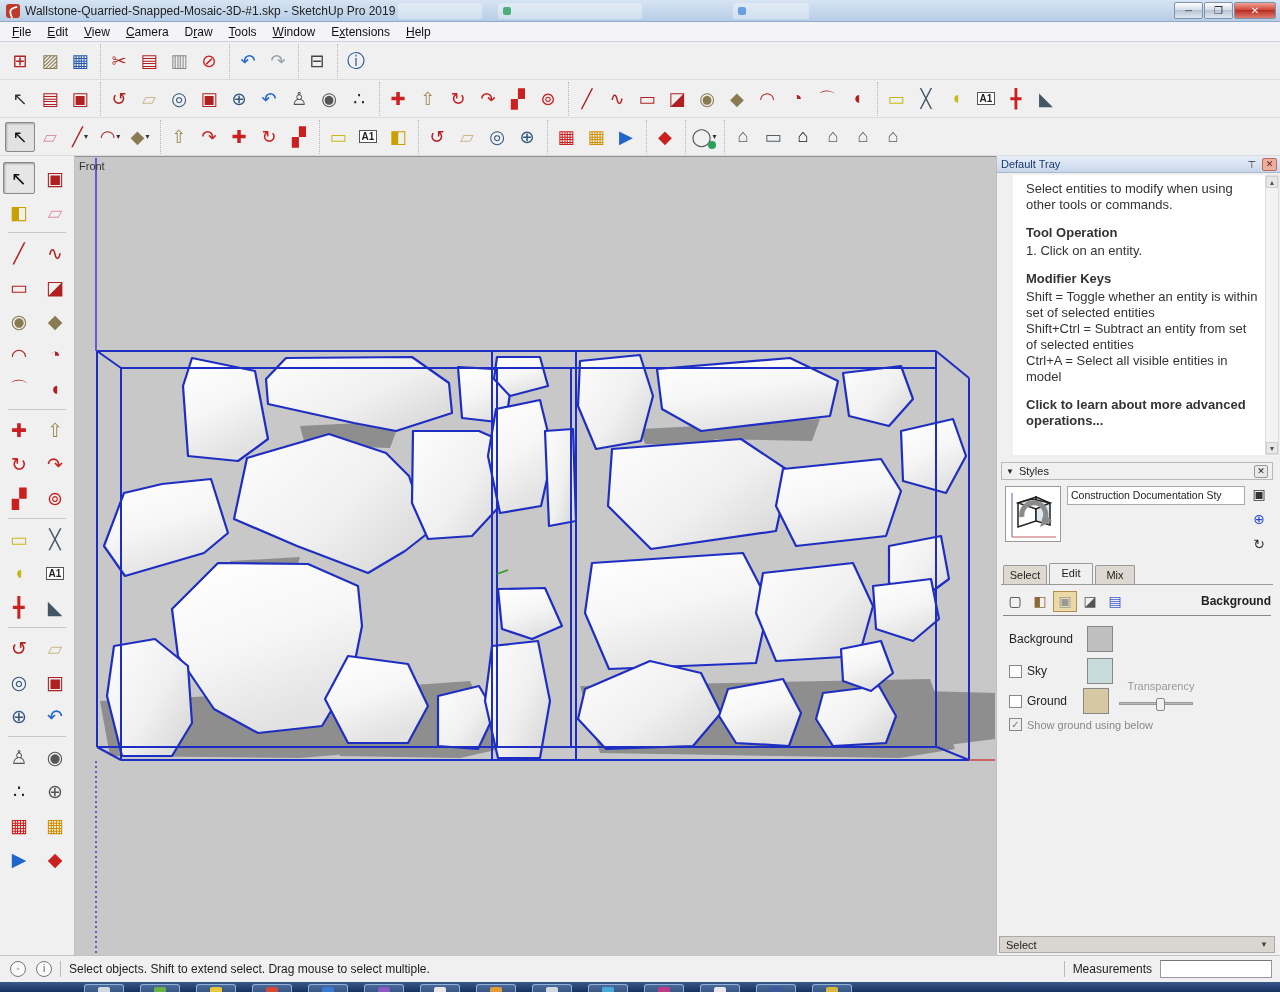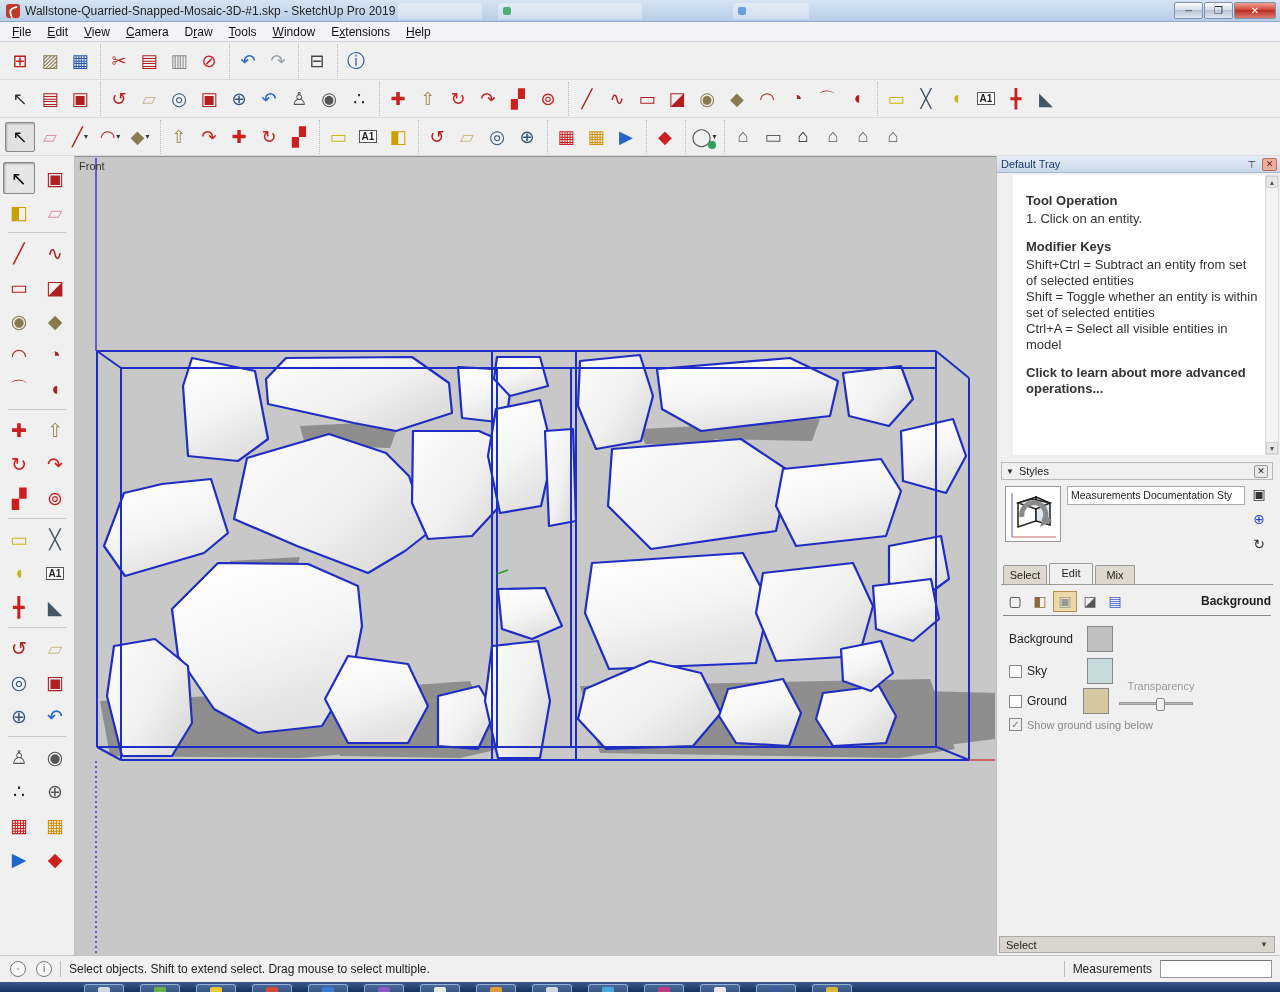--- a/index.html
+++ b/index.html
@@ -679,28 +679,29 @@
   </div>
 
   <div id="tray">
     <div id="tray-header">
       <span>Default Tray</span>
       <span id="tray-pin">⊥</span>
       <span id="tray-close">✕</span>
     </div>
 
     <div id="instructor">
+      <div>Select entities to modify when using other tools or commands.</div>
       <h4>Tool Operation</h4>
       <div id="inst-ops">
           <div>1. Click on an entity.</div>
         </div>
       <h4>Modifier Keys</h4>
       <div id="inst-mods">
+          <div>Shift = Toggle whether an entity is within set of selected entities</div>
           <div>Shift+Ctrl = Subtract an entity from set of selected entities</div>
-          <div>Shift = Toggle whether an entity is within set of selected entities</div>
           <div>Ctrl+A = Select all visible entities in model</div>
         </div>
       <div class="link">Click to learn about more advanced operations...</div>
     </div>
     <div id="inst-scroll">
       <div class="scr-arrow">▲</div>
       <div class="scr-arrow scr-down">▼</div>
     </div>
 
     <div id="styles-header">
@@ -713,21 +714,21 @@
       <svg width="54" height="54" viewBox="0 0 54 54">
         <line x1="6" y1="50" x2="6" y2="6" stroke="#5a5ad0" stroke-width="1"></line>
         <line x1="6" y1="50" x2="50" y2="50" stroke="#c06060" stroke-width="1"></line>
         <polygon points="12,16 30,10 30,34 12,40" fill="#fff" stroke="#222" stroke-width="1.5"></polygon>
         <polygon points="30,10 44,16 44,38 30,34" fill="#dfe8ee" stroke="#222" stroke-width="1.5"></polygon>
         <polygon points="12,16 26,12 44,16 30,22" fill="#f4f4f4" stroke="#222" stroke-width="1.5"></polygon>
         <path d="M16 30 A12 12 0 1 1 38 34" fill="none" stroke="#8a8a8a" stroke-width="5"></path>
         <polygon points="38,26 46,34 34,40" fill="#8a8a8a"></polygon>
       </svg>
     </div>
-    <div id="style-name">Measurements Documentation Sty</div>
+    <div id="style-name">Construction Documentation Sty</div>
     <div id="styles-side-icons">
         <div class="styles-side" style="top: 330px; color: rgb(51, 51, 51);">▣</div>
         <div class="styles-side" style="top: 355px; color: rgb(34, 68, 204);">⊕</div>
         <div class="styles-side" style="top: 380px; color: rgb(51, 51, 51);">↻</div>
       </div>
 
     <div id="styles-tabs">
         <div class="tab" style="left: 6px; width: 44px;">Select</div>
         <div class="tab active" style="left: 52px; width: 44px;">Edit</div>
         <div class="tab" style="left: 98px; width: 40px;">Mix</div>

